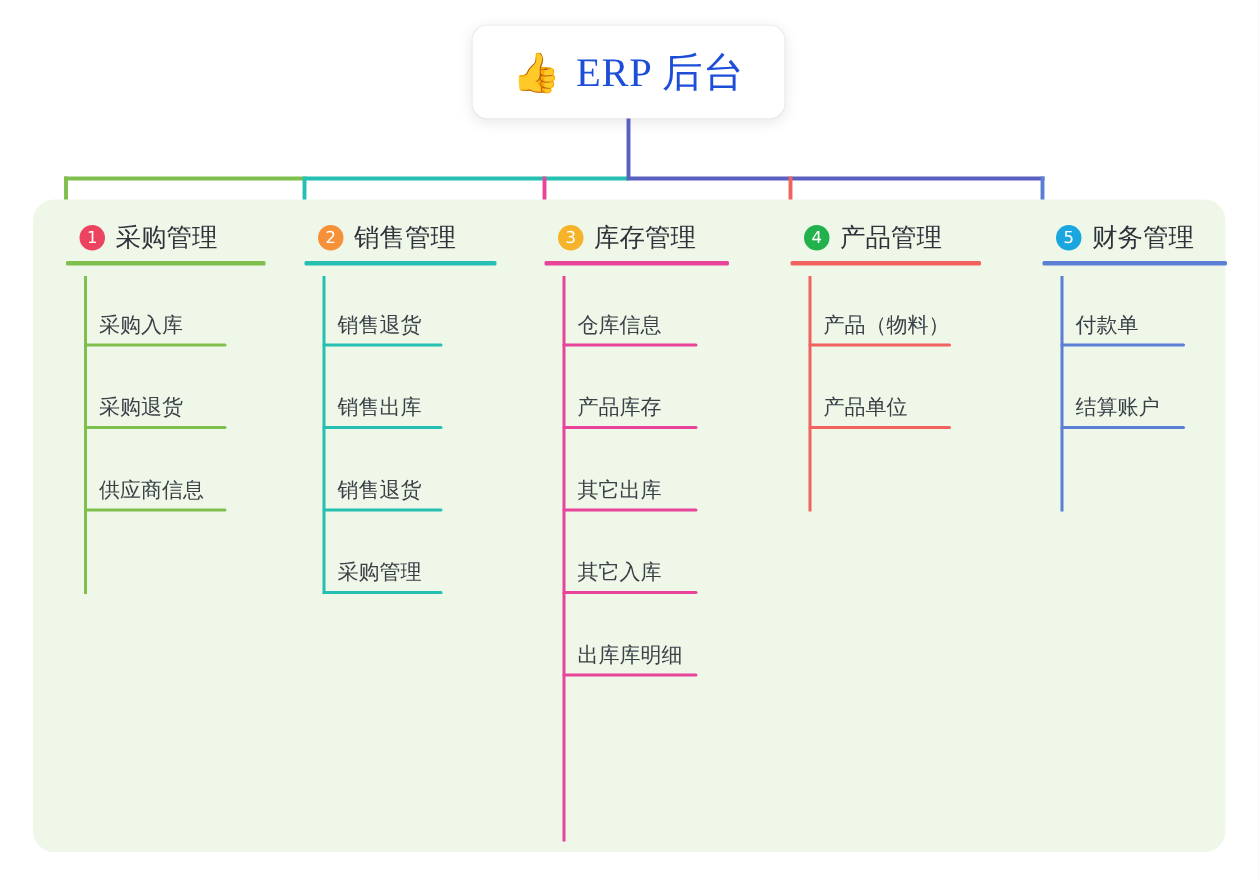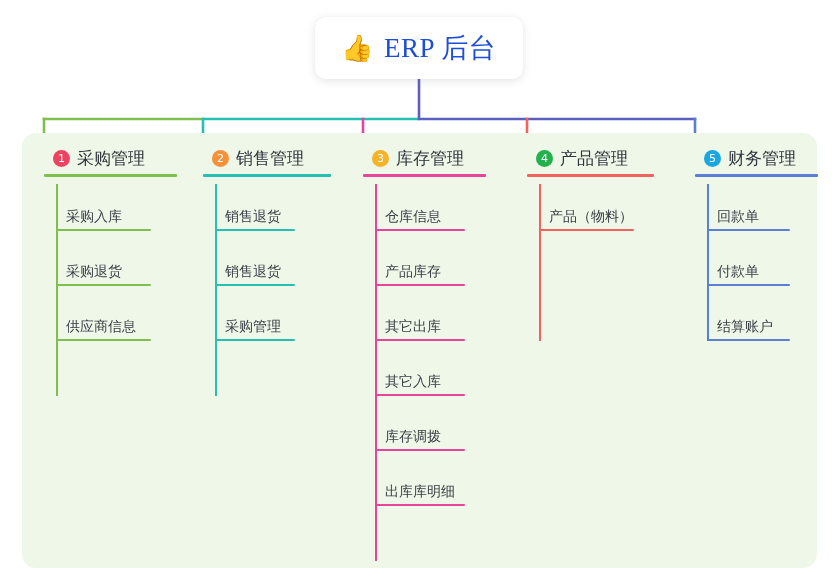--- a/index.html
+++ b/index.html
@@ -105,20 +105,24 @@
           <span class="col-title">销售管理</span>
           <div class="head-rule" style="width: 128px; background: rgb(37, 192, 177);"></div>
         </div>
         <div class="items">
           <div class="spine" style="background: rgb(37, 192, 177); height: 212px;"></div>
           <div class="item">
             <span class="item-label">销售退货</span>
             <div class="item-rule" style="width: 80px; background: rgb(37, 192, 177);"></div>
           </div>
           <div class="item">
+            <span class="item-label">销售出库</span>
+            <div class="item-rule" style="width: 80px; background: rgb(37, 192, 177);"></div>
+          </div>
+          <div class="item">
             <span class="item-label">销售退货</span>
             <div class="item-rule" style="width: 80px; background: rgb(37, 192, 177);"></div>
           </div>
           <div class="item">
             <span class="item-label">采购管理</span>
             <div class="item-rule" style="width: 80px; background: rgb(37, 192, 177);"></div>
           </div>
         </div>
       </div>
       <div class="col" style="left: 352px; width: 160px;">
@@ -139,55 +143,51 @@
           </div>
           <div class="item">
             <span class="item-label">其它出库</span>
             <div class="item-rule" style="width: 90px; background: rgb(232, 68, 154);"></div>
           </div>
           <div class="item">
             <span class="item-label">其它入库</span>
             <div class="item-rule" style="width: 90px; background: rgb(232, 68, 154);"></div>
           </div>
           <div class="item">
-            <span class="item-label">库存调拨</span>
-            <div class="item-rule" style="width: 90px; background: rgb(232, 68, 154);"></div>
-          </div>
-          <div class="item">
             <span class="item-label">出库库明细</span>
             <div class="item-rule" style="width: 90px; background: rgb(232, 68, 154);"></div>
           </div>
         </div>
       </div>
       <div class="col" style="left: 516px; width: 160px;">
         <div class="col-head">
           <span class="badge" style="background: rgb(34, 177, 76);">4</span>
           <span class="col-title">产品管理</span>
           <div class="head-rule" style="width: 127px; background: rgb(242, 99, 95);"></div>
         </div>
         <div class="items">
           <div class="spine" style="background: rgb(242, 99, 95); height: 157px;"></div>
           <div class="item">
             <span class="item-label">产品（物料）</span>
             <div class="item-rule" style="width: 95px; background: rgb(242, 99, 95);"></div>
           </div>
+          <div class="item">
+            <span class="item-label">产品单位</span>
+            <div class="item-rule" style="width: 95px; background: rgb(242, 99, 95);"></div>
+          </div>
         </div>
       </div>
       <div class="col" style="left: 684px; width: 150px;">
         <div class="col-head">
           <span class="badge" style="background: rgb(26, 167, 224);">5</span>
           <span class="col-title">财务管理</span>
           <div class="head-rule" style="width: 123px; background: rgb(91, 127, 212);"></div>
         </div>
         <div class="items">
           <div class="spine" style="background: rgb(91, 127, 212); height: 157px;"></div>
-          <div class="item">
-            <span class="item-label">回款单</span>
-            <div class="item-rule" style="width: 83px; background: rgb(91, 127, 212);"></div>
-          </div>
           <div class="item">
             <span class="item-label">付款单</span>
             <div class="item-rule" style="width: 83px; background: rgb(91, 127, 212);"></div>
           </div>
           <div class="item">
             <span class="item-label">结算账户</span>
             <div class="item-rule" style="width: 83px; background: rgb(91, 127, 212);"></div>
           </div>
         </div>
       </div>

